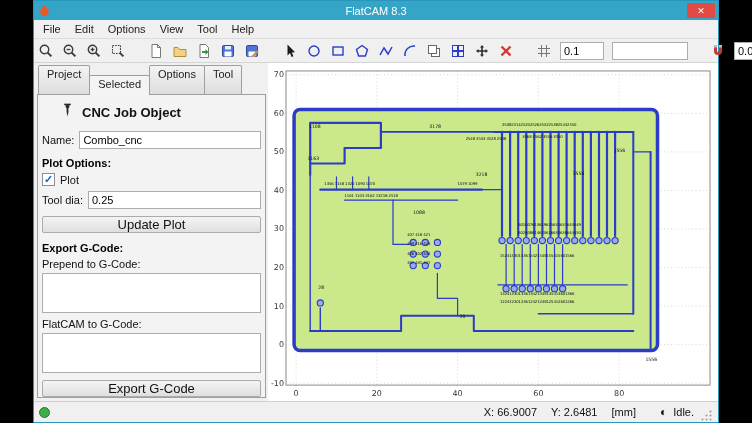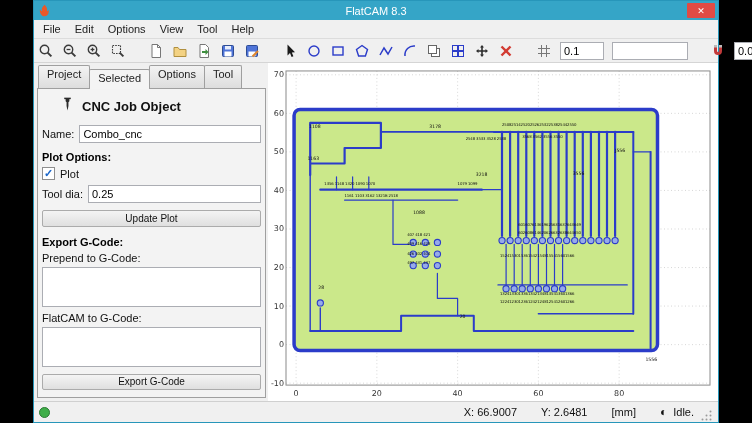--- a/index.html
+++ b/index.html
@@ -15,44 +15,44 @@
   .menubar{flex:0 0 19px;background:#f0f0f0;border-bottom:1px solid #dcdcdc;display:flex;align-items:center;padding-left:2px}
   .menu-item{font-size:11px;color:#222;padding:2px 7px;cursor:pointer}
   .toolbar{flex:0 0 24px;background:#f0f0f0;border-bottom:1px solid #d5d5d5;display:flex;align-items:center;padding:0 4px;gap:8px}
   .tb-icon{width:20px;height:19px;display:flex;align-items:center;justify-content:center;border-radius:2px;cursor:pointer}
   .tb-sep{width:1px;height:16px;background:#c9c9c9;margin:0 3px}
   .tb-field{height:17px;border:1px solid #abadb3;background:#fff;font-size:10px;padding:0 3px;font-family:inherit}
   .main{flex:1;display:flex;min-height:0}
   .side{flex:0 0 234px;width:234px;display:flex;flex-direction:column;background:#f0f0f0;padding:2px 2px 3px 3px;min-height:0}
   .tabbar{flex:0 0 20px;display:flex;align-items:flex-end;padding-left:1px}
   .tab{font-size:11px;padding:2px 8px 3px;border:1px solid #9f9f9f;border-bottom:none;background:linear-gradient(#f3f3f3,#dcdcdc);
-       border-radius:2px 2px 0 0;margin-right:-1px;color:#222;cursor:pointer;height:24px;white-space:nowrap}
+       border-radius:2px 2px 0 0;margin-right:-1px;color:#222;cursor:pointer;height:30px;white-space:nowrap}
   .tab.active{background:#f4f4f4;height:20px;position:relative;z-index:2}
   .tabpage{flex:1;border:1px solid #9f9f9f;margin-top:-1px;background:#f3f3f3;padding:6px 4px 7px;display:flex;flex-direction:column;min-height:0}
   .obj-header{display:flex;align-items:center;gap:7px;margin:2px 0 9px 18px}
   .obj-title{font-size:13px;font-weight:bold;color:#111}
   .row{display:flex;align-items:center;margin-bottom:5px;gap:5px}
   .lbl{font-size:11px;color:#111;white-space:nowrap}
   .section-lbl{font-size:11px;font-weight:bold;margin:3px 0 4px}
   input[type=text]{height:18px;border:1px solid #abadb3;font-size:11px;padding:0 3px;font-family:inherit;background:#fff}
   .grow{flex:1;min-width:0}
   .checkbox{width:13px;height:13px;border:1px solid #8e8e8e;background:#fff;font-size:11px;line-height:11px;
             text-align:center;color:#1b66c9;font-weight:bold;cursor:pointer}
-  .btn{height:22px;border:1px solid #ababab;background:linear-gradient(#f4f4f4,#dfdfdf);font-size:10px;
+  .btn{height:22px;border:1px solid #ababab;background:linear-gradient(#f4f4f4,#dfdfdf);font-size:13px;
        font-family:inherit;border-radius:2px;cursor:pointer;margin:2px 0 6px;color:#111}
   textarea{border:1px solid #abadb3;background:#fff;resize:none;min-height:40px;margin-bottom:5px;
            font-family:"Liberation Mono",monospace;font-size:10px;width:100%}
   .ta1{flex:1}.ta2{flex:1.15}
   .plot-area{flex:1;background:#fff;position:relative;min-width:0}
   .plot-area svg{position:absolute;left:0;top:0;width:100%;height:100%}
   .statusbar{flex:0 0 21px;background:#f0f0f0;border-top:1px solid #d0d0d0;display:flex;align-items:center;
              font-size:11px;padding:0 5px;gap:6px;color:#111}
   .status-dot{width:11px;height:11px;border-radius:50%;background:#3fae49;border:1px solid #2c7a33;display:inline-block;flex:0 0 11px}
   .spacer{flex:1}
-  .coords{display:flex;gap:24px;margin-right:18px}
+  .coords{display:flex;gap:14px;margin-right:18px}
   .idle-ico{font-size:12px;line-height:12px}
   .grip{width:13px;height:13px;align-self:flex-end;cursor:nwse-resize}
   
   .grid-line{stroke:#c6c6c6;stroke-width:0.7;stroke-dasharray:1 2.5}
   .tick-label{font-size:8px;fill:#333;font-family:"DejaVu Sans",sans-serif}
   .anchor-mid{text-anchor:middle}.anchor-end{text-anchor:end}
   .trace{fill:none;stroke:#2b3cc9;stroke-linecap:round;stroke-linejoin:round}
   .pad{fill:#96abe9;stroke:#2b3cc9;stroke-width:1.1}
   .pcb-label{font-size:4.6px;fill:#101010;font-family:"DejaVu Sans",sans-serif}
   .pcb-label.dense{font-size:3.9px;letter-spacing:-0.15px}

